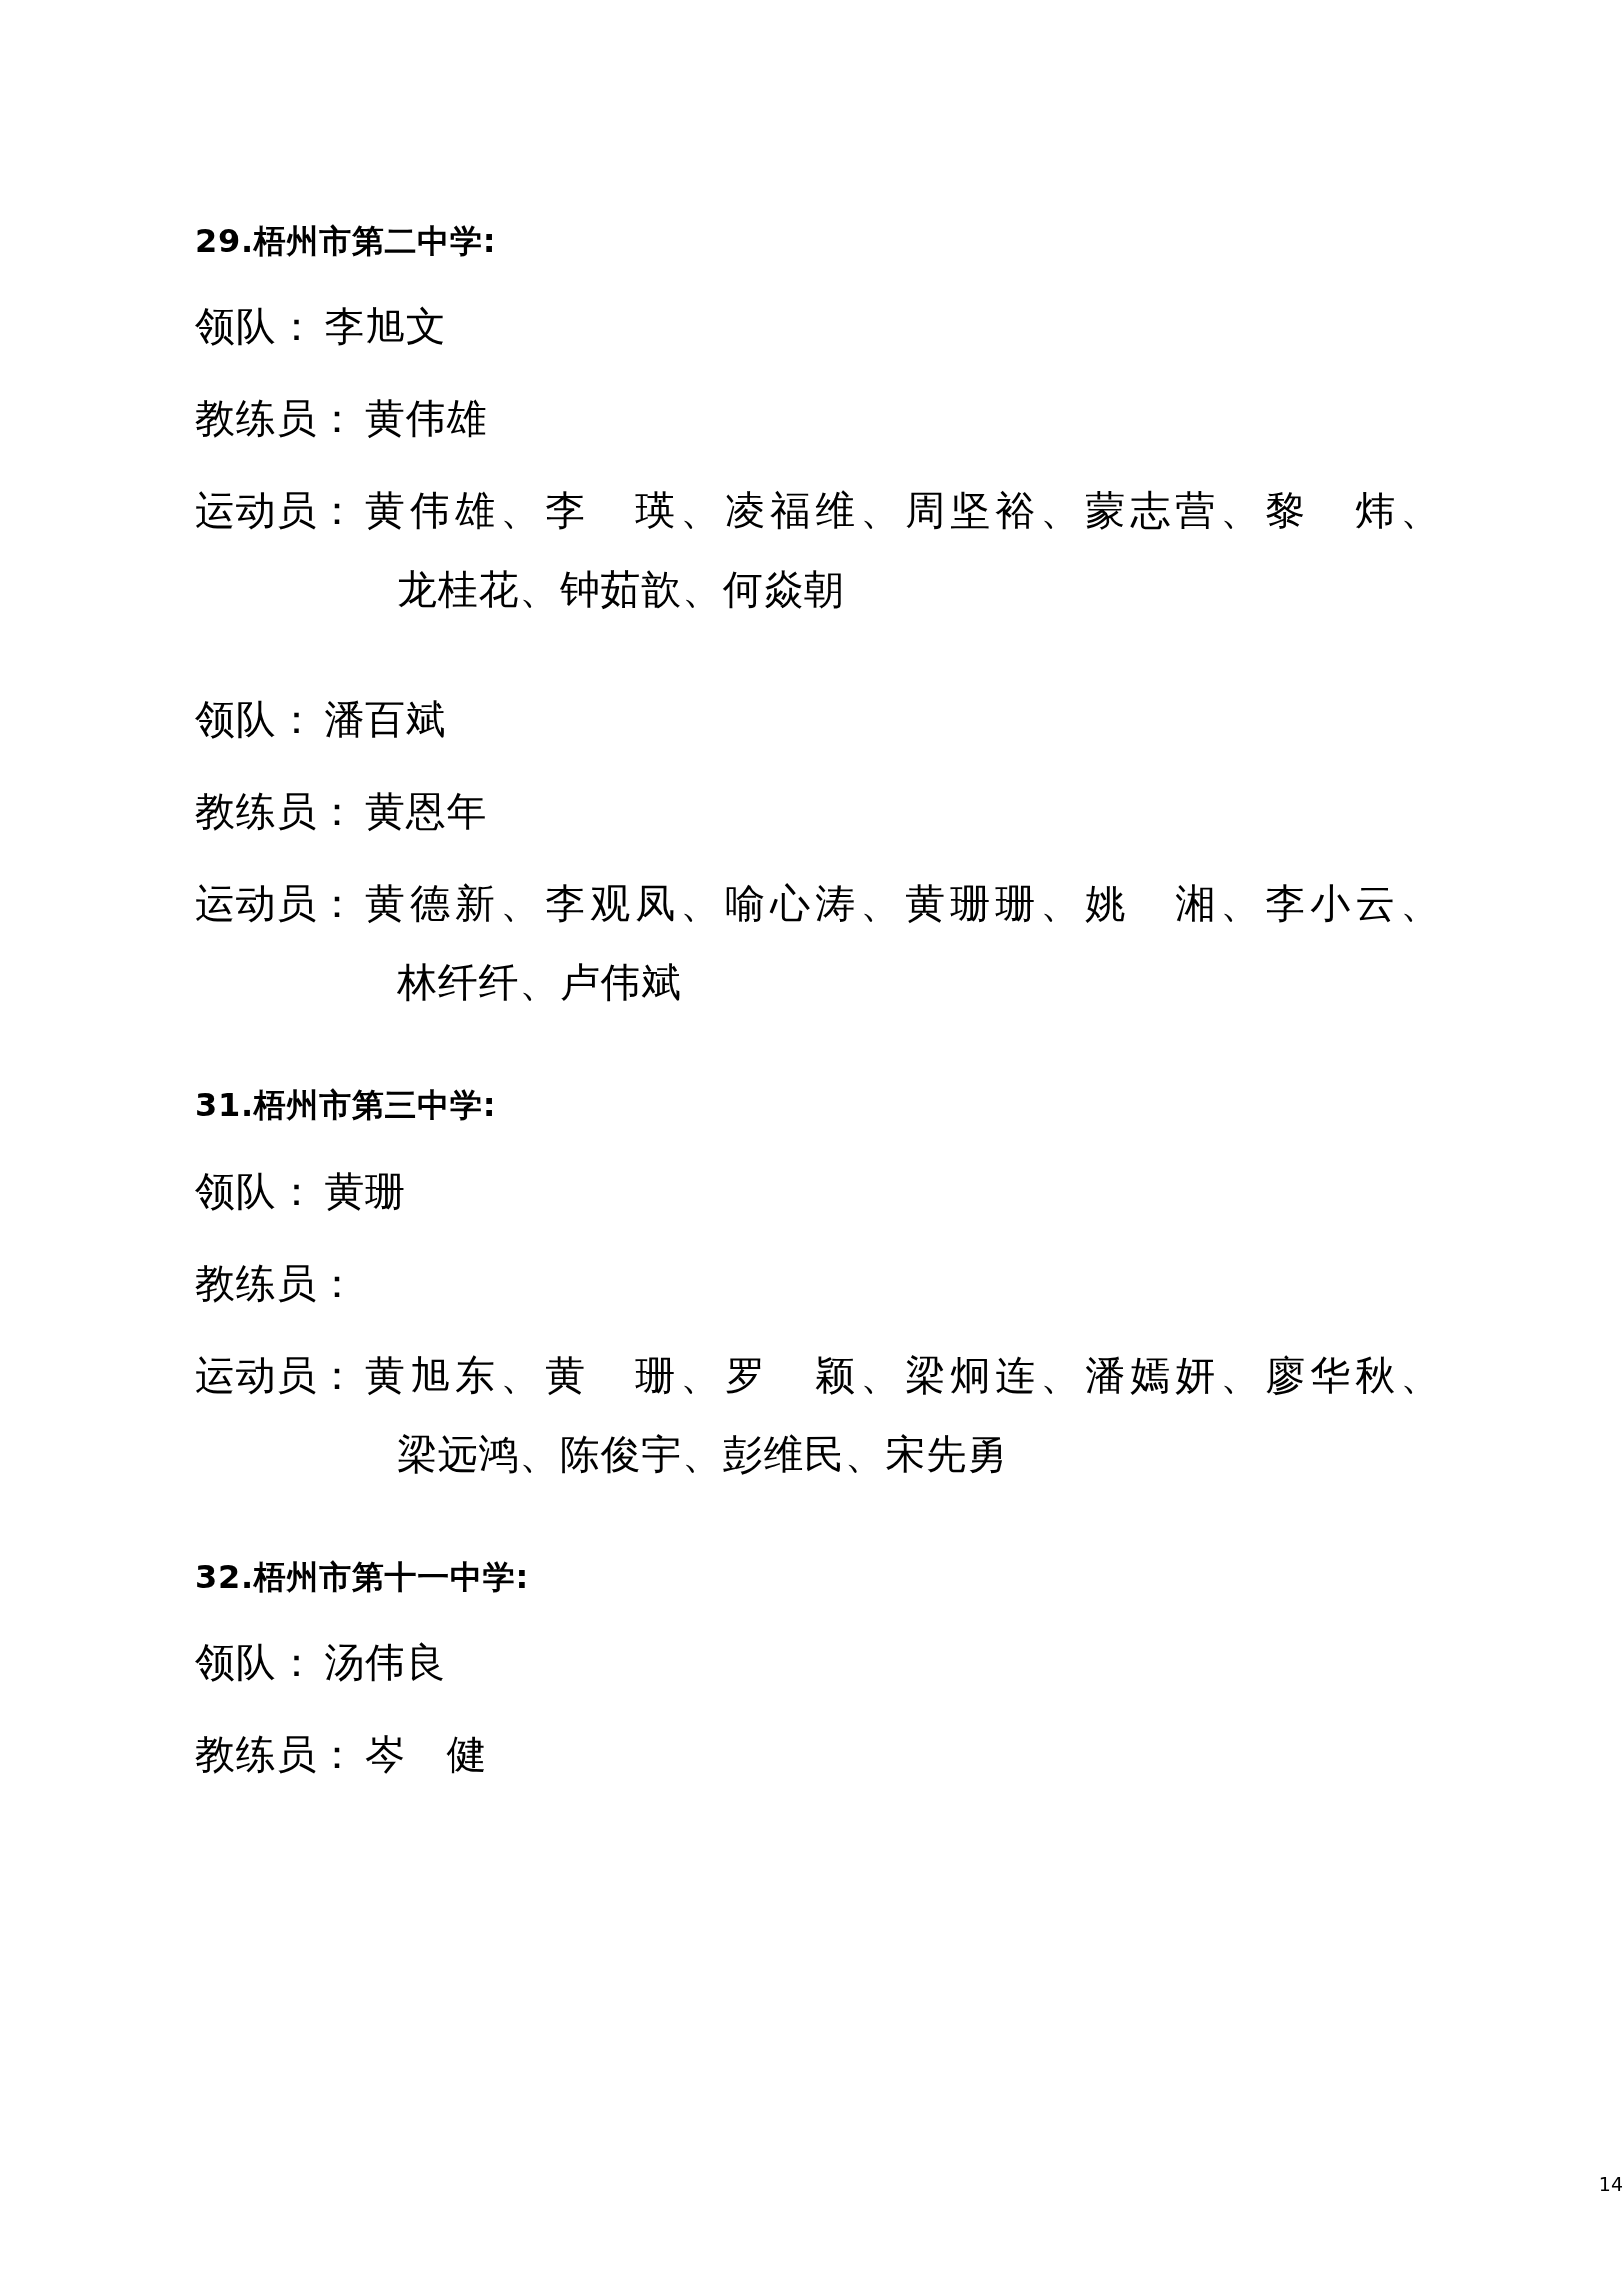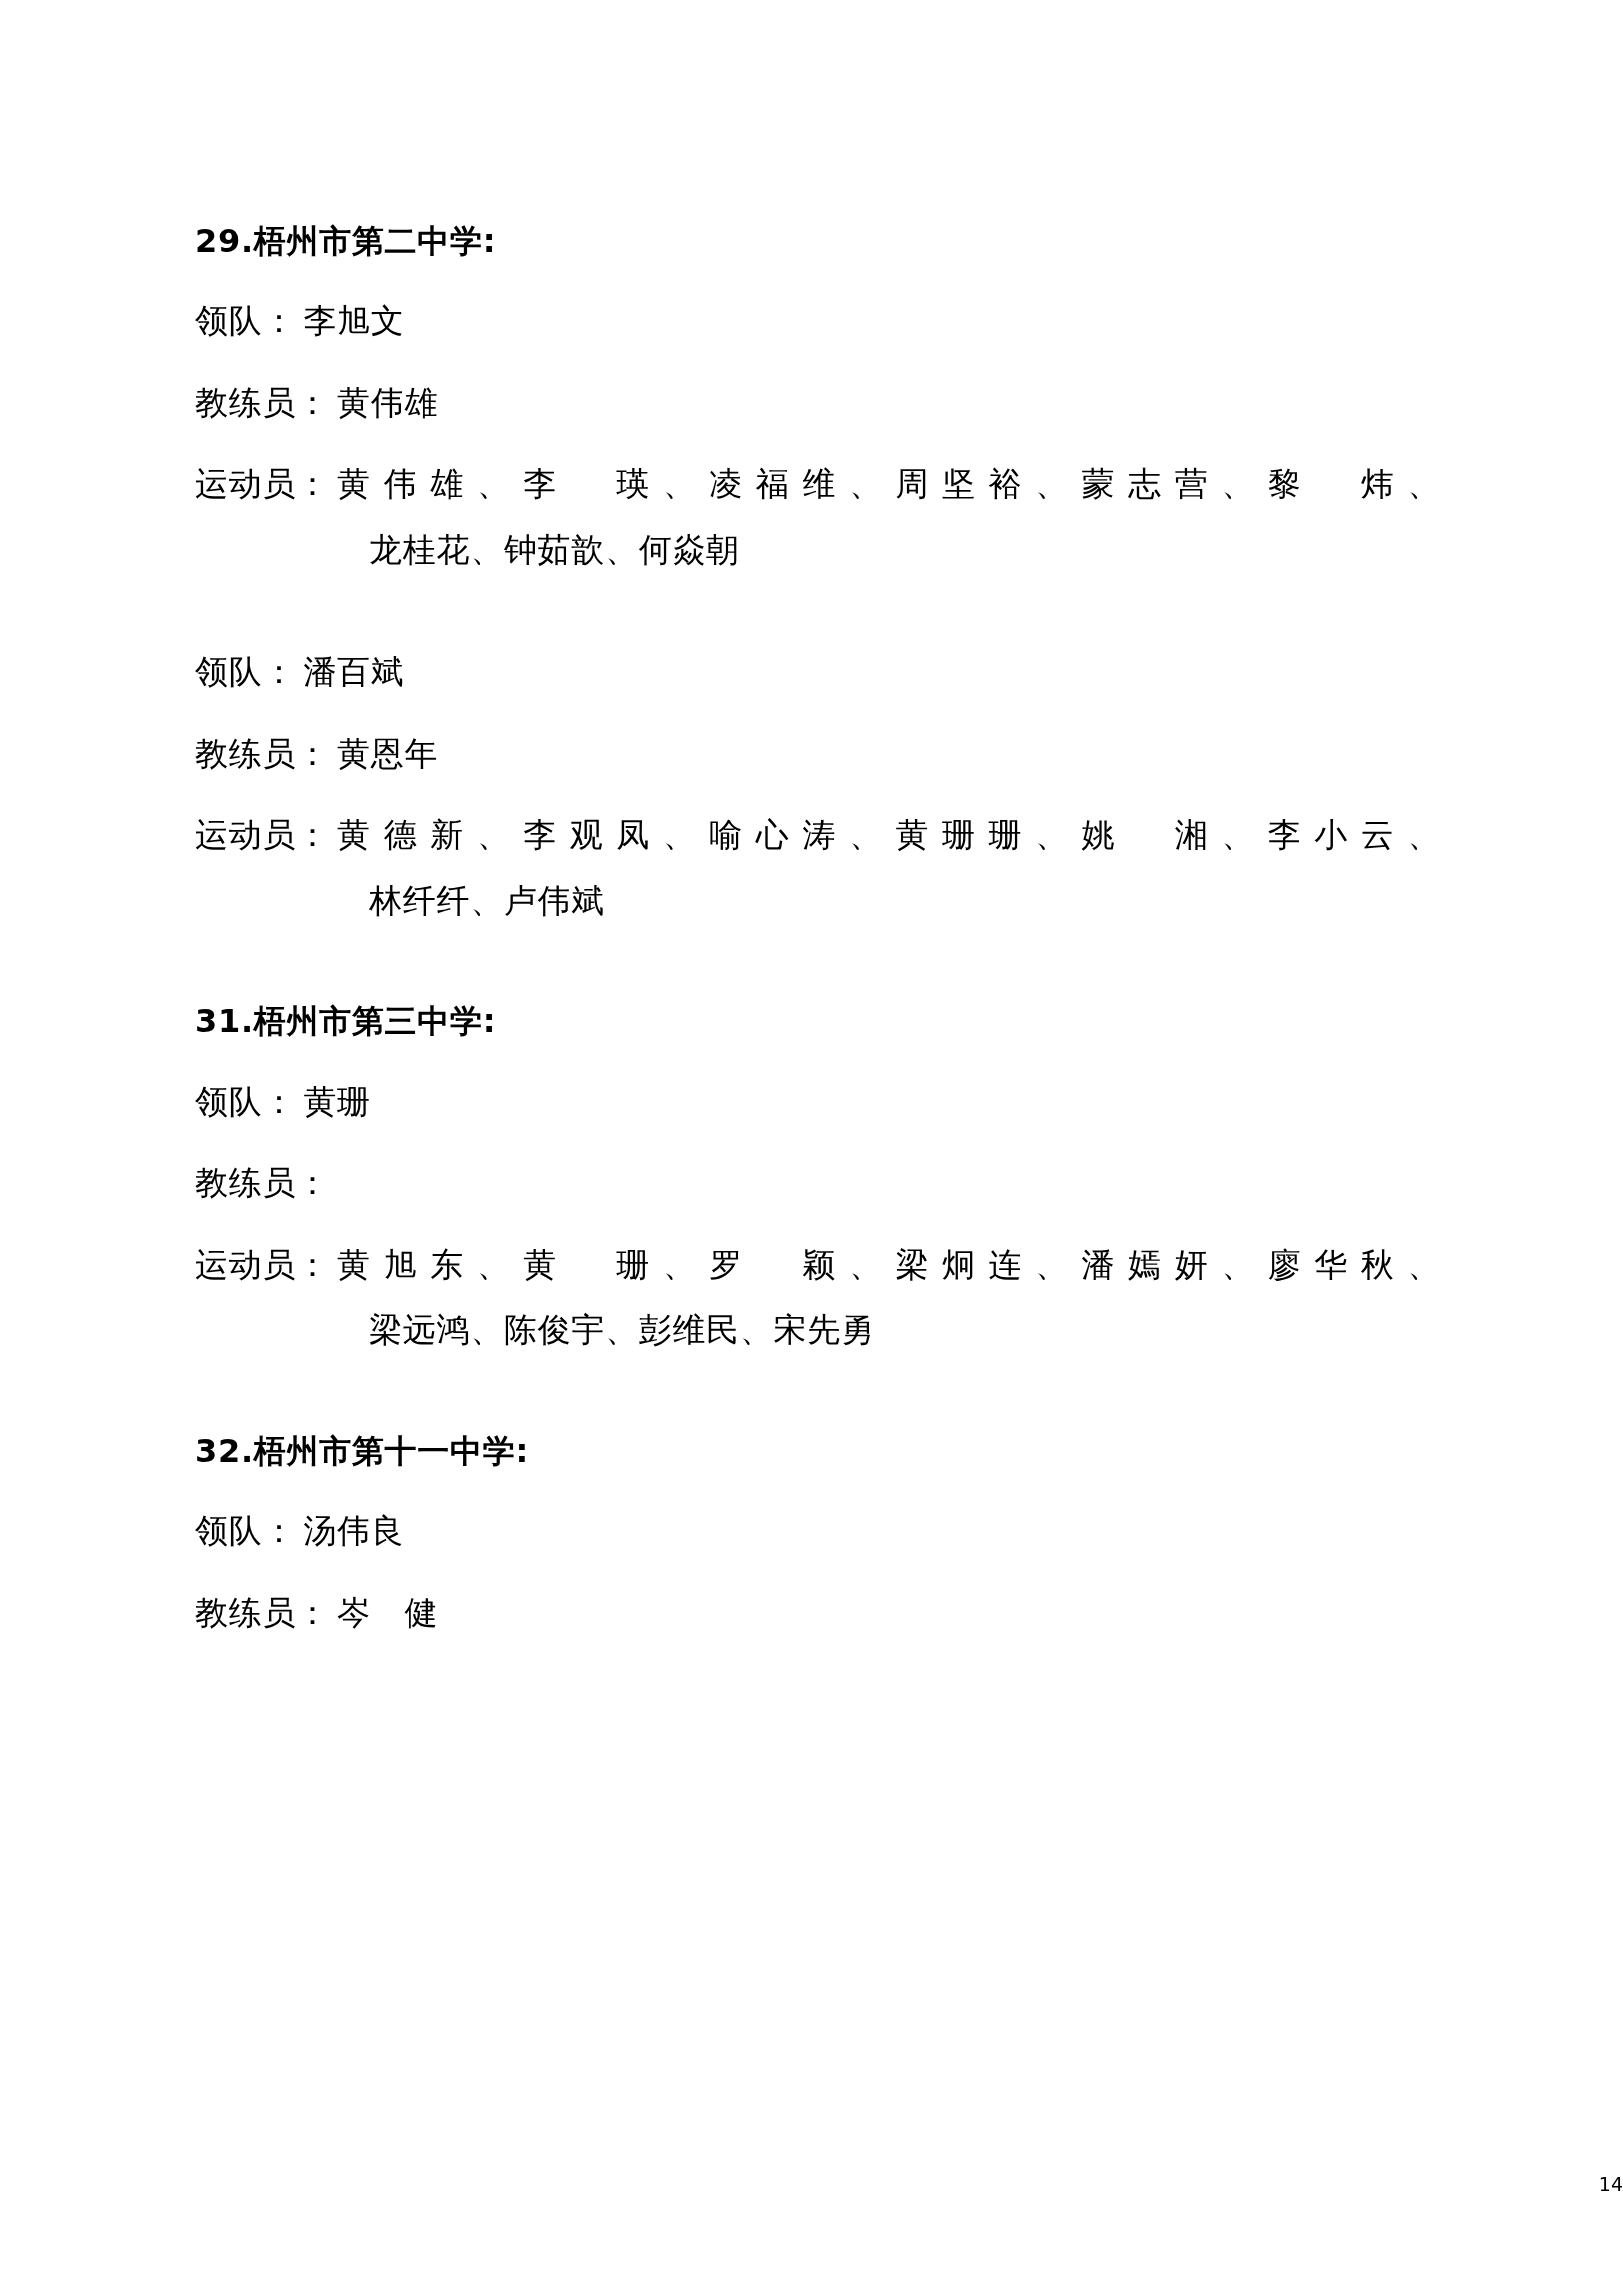--- a/index.html
+++ b/index.html
@@ -25,41 +25,40 @@
   .entry-title {
     font-family: "DejaVu Sans", "Liberation Sans", sans-serif;
     font-weight: bold;
     font-size: 32px;
     line-height: 1.45;
     letter-spacing: 0.7px;
     margin-bottom: 26px;
   }
   .row {
     display: flex;
-    font-size: 33px;
+    font-size: 40px;
     line-height: 1.5;
     margin-bottom: 14.5px;
     letter-spacing: 0.7px;
     margin-top: 32px;
   }
   .row .label {
     flex: 0 0 auto;
     white-space: nowrap;
   }
   .row .value {
     flex: 1 1 auto;
     padding-left: 7.3px;
   }
   .row .value .line2 {
     display: block;
     padding-left: 32px;
     text-align: center;
     text-align-last: left;
     margin-top: 19px;
-    font-family: Liberation Mono, monospace;
   }
   .athletes .value {
     display: block;
   }
   .athletes .line1 {
     display: block;
     text-align: justify;
     text-align-last: justify;
   }
   .page-number {

